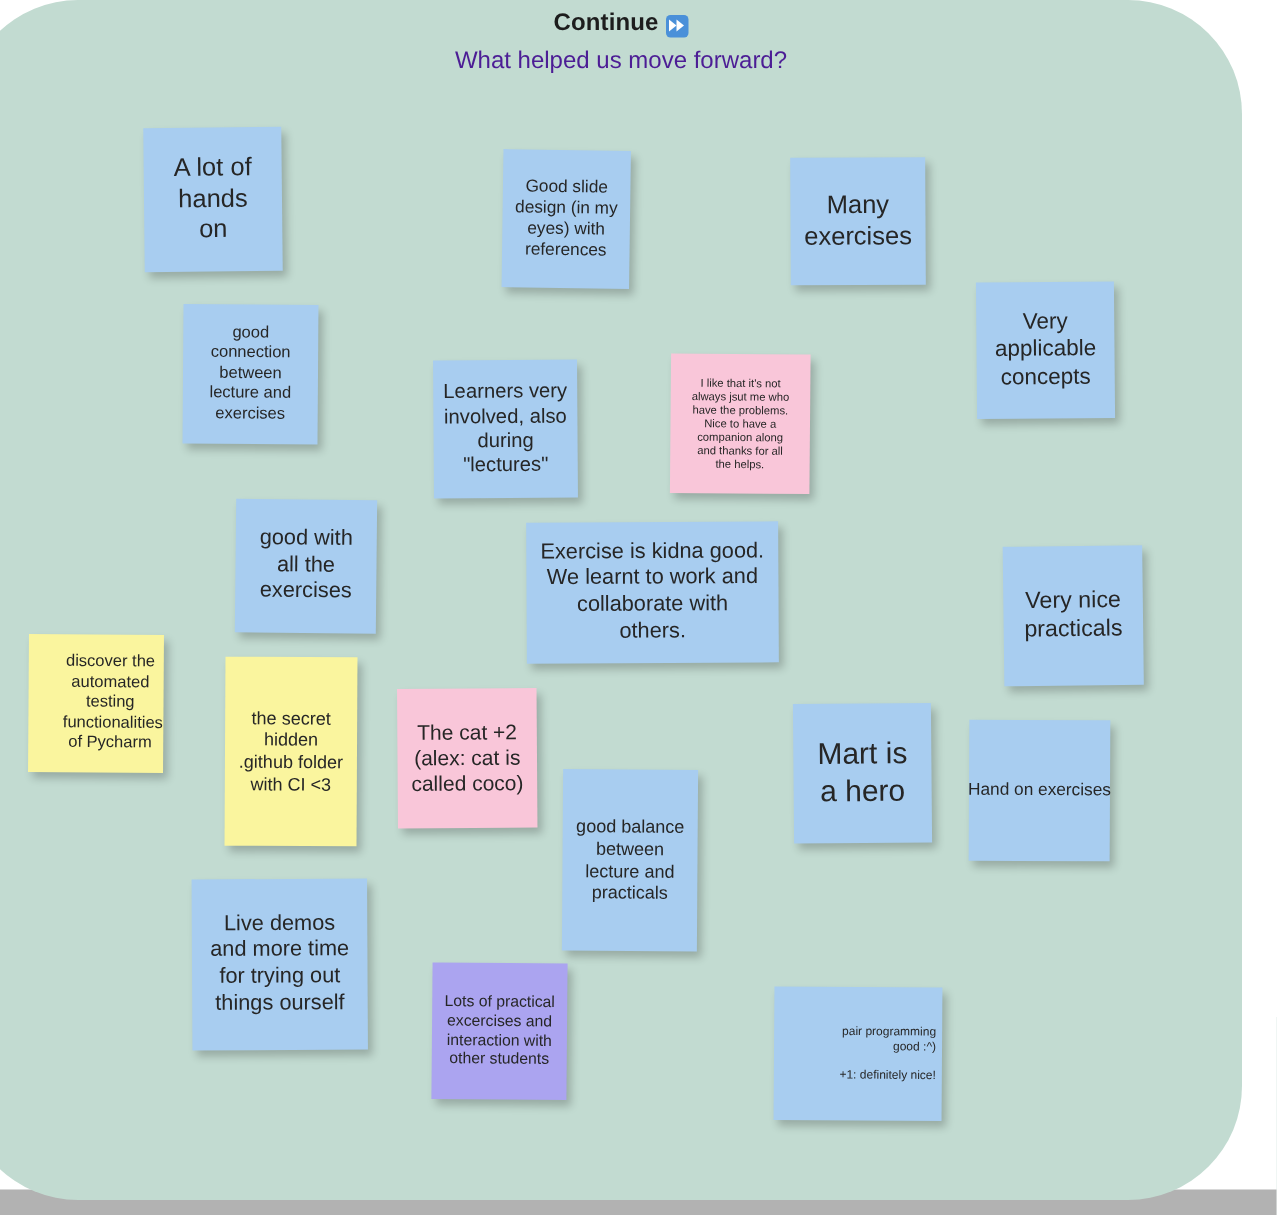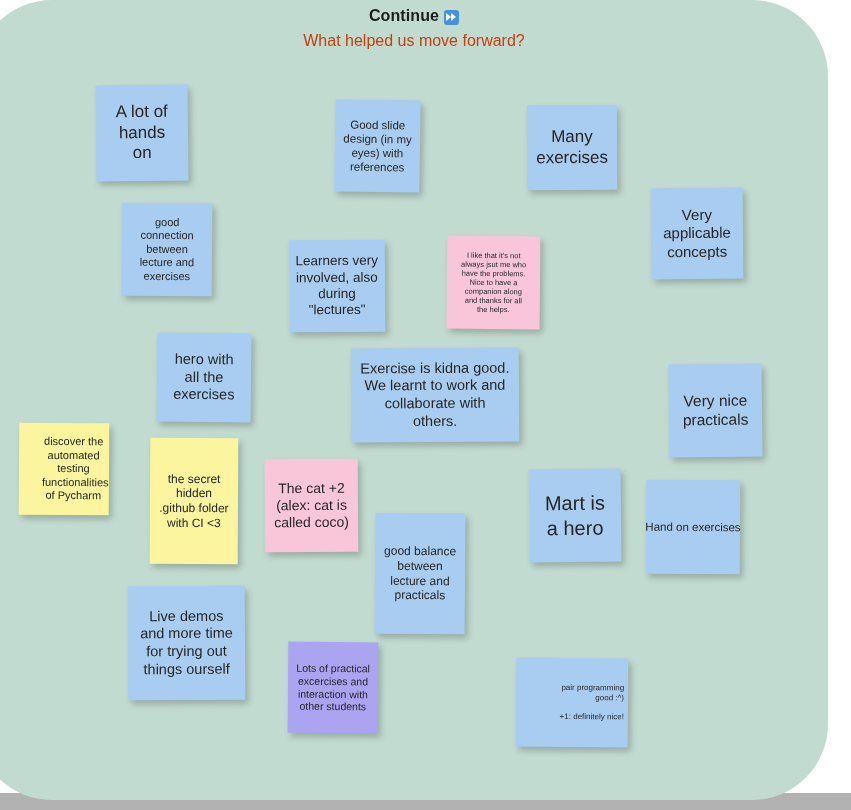--- a/index.html
+++ b/index.html
@@ -82,21 +82,21 @@
     border-top: 4px solid transparent;
     border-bottom: 4px solid transparent;
     border-left: 5px solid #ffffff;
   }
   #ff-icon .t1 { left: 2px; }
   #ff-icon .t2 { left: 7px; }
 
   #column-subtitle {
     margin-top: 5px;
     font-size: 16px;
-    color: #c2410c;
+    color: #4c1d95;
     line-height: 20px;
   }
 
   
   .note {
     position: absolute;
     box-sizing: border-box;
     display: flex;
     align-items: center;
     justify-content: center;
@@ -172,21 +172,21 @@
         <div class="note" style="left: 447px; top: 236px; width: 93px; height: 93px; background: rgb(249, 198, 217); font-size: 7.5px; transform: rotate(0.5deg);">
           <div class="txt">I like that it's not
 always jsut me who
 have the problems.
 Nice to have a
 companion along
 and thanks for all
 the helps.</div>
         </div>
         <div class="note" style="left: 157px; top: 333px; width: 94px; height: 89px; background: rgb(168, 205, 240); font-size: 14.5px; transform: rotate(0.6deg);">
-          <div class="txt">hero with
+          <div class="txt">good with
 all the
 exercises</div>
         </div>
         <div class="note" style="left: 351px; top: 348px; width: 168px; height: 94px; background: rgb(168, 205, 240); font-size: 14.5px; transform: rotate(-0.3deg);">
           <div class="txt">Exercise is kidna good.
 We learnt to work and
 collaborate with
 others.</div>
         </div>
         <div class="note" style="left: 669px; top: 364px; width: 93px; height: 93px; background: rgb(168, 205, 240); font-size: 15.5px; transform: rotate(-0.7deg);">

